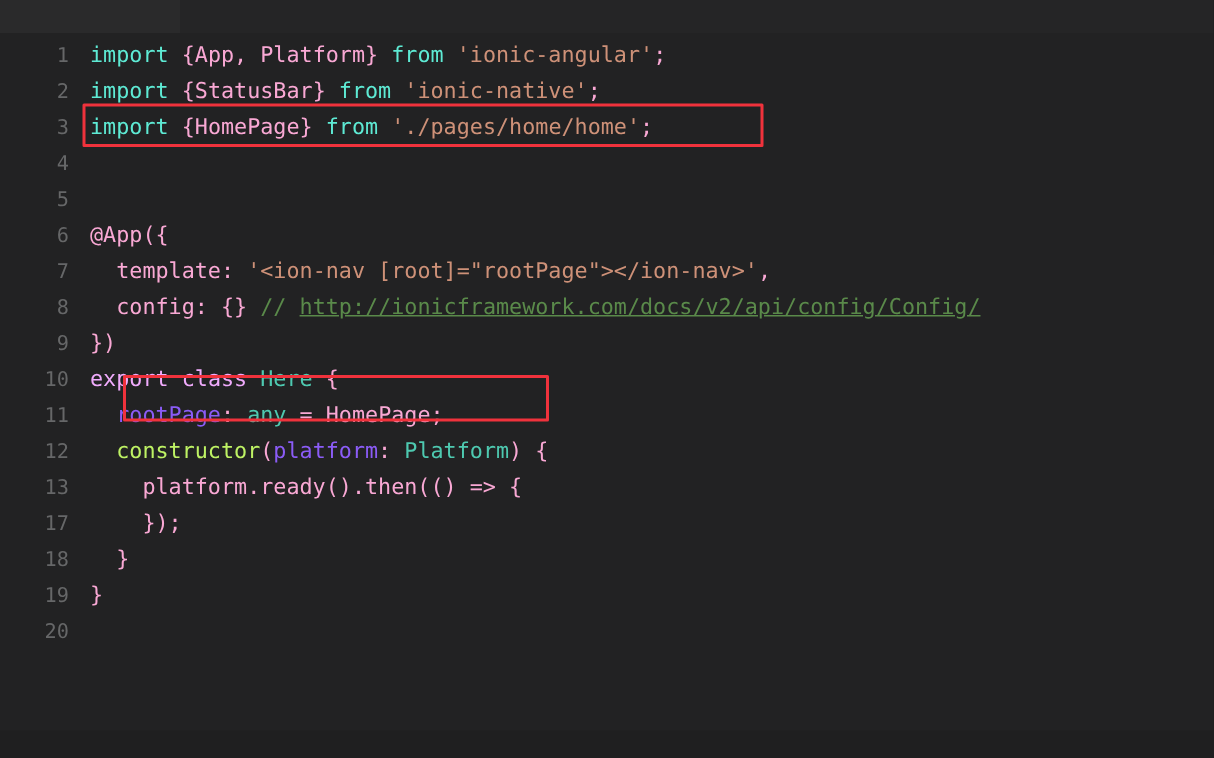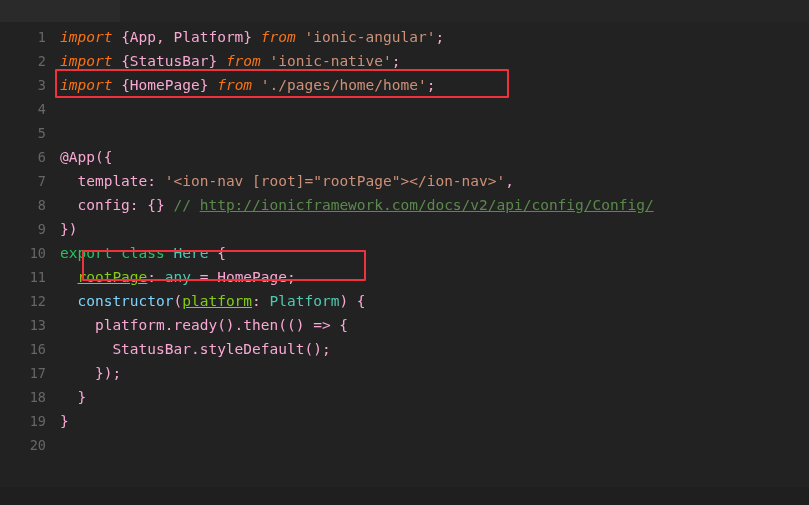--- a/index.html
+++ b/index.html
@@ -88,29 +88,29 @@
   }
   .code {
     position: absolute;
     left: 60px;
     top: 0;
     right: 0;
     white-space: pre;
   }
 
   
-  .t-kw      { color: #f97316; font-style: italic; }   
-  .t-kw2     { color: #22c55e; margin-top: 20px; }   
+  .t-kw      { color: #5eead4; }   
+  .t-kw2     { color: #f0abfc; margin-top: 20px; }   
   .t-plain   { color: #f9a8d4; }
   .t-str     { color: #ce9178; }
   .t-cmt     { color: #5a8a4a; }
   .t-link    { color: #5a8a4a; text-decoration: underline; }
   .t-type    { color: #4ec9b0; }
-  .t-var     { color: #84cc16; text-decoration: underline; }
-  .t-fn      { color: #7dd3fc; }
+  .t-var     { color: #8b5cf6; }
+  .t-fn      { color: #bef264; }
 
   
   .hlbox {
     position: absolute;
     border: 2px solid #f0323c;
     border-radius: 1px;
     pointer-events: none;
     box-sizing: border-box;
   }
 
@@ -144,21 +144,20 @@
         <div class="line"><div class="gutter">4</div><div class="code"></div></div>
         <div class="line"><div class="gutter">5</div><div class="code"></div></div>
         <div class="line"><div class="gutter">6</div><div class="code"><span class="t-plain">@App({</span></div></div>
         <div class="line"><div class="gutter">7</div><div class="code"><span class="t-plain">  template</span><span class="t-plain">: </span><span class="t-str">'&lt;ion-nav [root]="rootPage"&gt;&lt;/ion-nav&gt;'</span><span class="t-plain">,</span></div></div>
         <div class="line"><div class="gutter">8</div><div class="code"><span class="t-plain">  config</span><span class="t-plain">: {} </span><span class="t-cmt">// </span><span class="t-link">http://ionicframework.com/docs/v2/api/config/Config/</span></div></div>
         <div class="line"><div class="gutter">9</div><div class="code"><span class="t-plain">})</span></div></div>
         <div class="line"><div class="gutter">10</div><div class="code"><span class="t-kw2">export</span><span class="t-plain"> </span><span class="t-kw2">class</span><span class="t-plain"> </span><span class="t-type">Here</span><span class="t-plain"> {</span></div></div>
         <div class="line"><div class="gutter">11</div><div class="code"><span class="t-plain">  </span><span class="t-var">rootPage</span><span class="t-plain">: </span><span class="t-type">any</span><span class="t-plain"> = HomePage;</span></div></div>
         <div class="line"><div class="gutter">12</div><div class="code"><span class="t-plain">  </span><span class="t-fn">constructor</span><span class="t-plain">(</span><span class="t-var">platform</span><span class="t-plain">: </span><span class="t-type">Platform</span><span class="t-plain">) {</span></div></div>
         <div class="line"><div class="gutter">13</div><div class="code"><span class="t-plain">    platform.ready().then(() =&gt; {</span></div></div>
-        <div class="line"><div class="gutter">16</div><div class="code"><span class="t-plain">      StatusBar.styleDefault();</span></div></div>
         <div class="line"><div class="gutter">17</div><div class="code"><span class="t-plain">    });</span></div></div>
         <div class="line"><div class="gutter">18</div><div class="code"><span class="t-plain">  }</span></div></div>
         <div class="line"><div class="gutter">19</div><div class="code"><span class="t-plain">}</span></div></div>
         <div class="line"><div class="gutter">20</div><div class="code"></div></div>
       </div>
     <div id="annotation-layer">
         <div class="hlbox" style="left: 55px; top: 47px; width: 454px; height: 29px; border-color: rgb(240, 50, 60);"></div>
         <div class="hlbox" style="left: 82px; top: 228px; width: 284px; height: 31px; border-color: rgb(240, 50, 60);"></div>
       </div>
     <div class="bottom-strip"></div>

